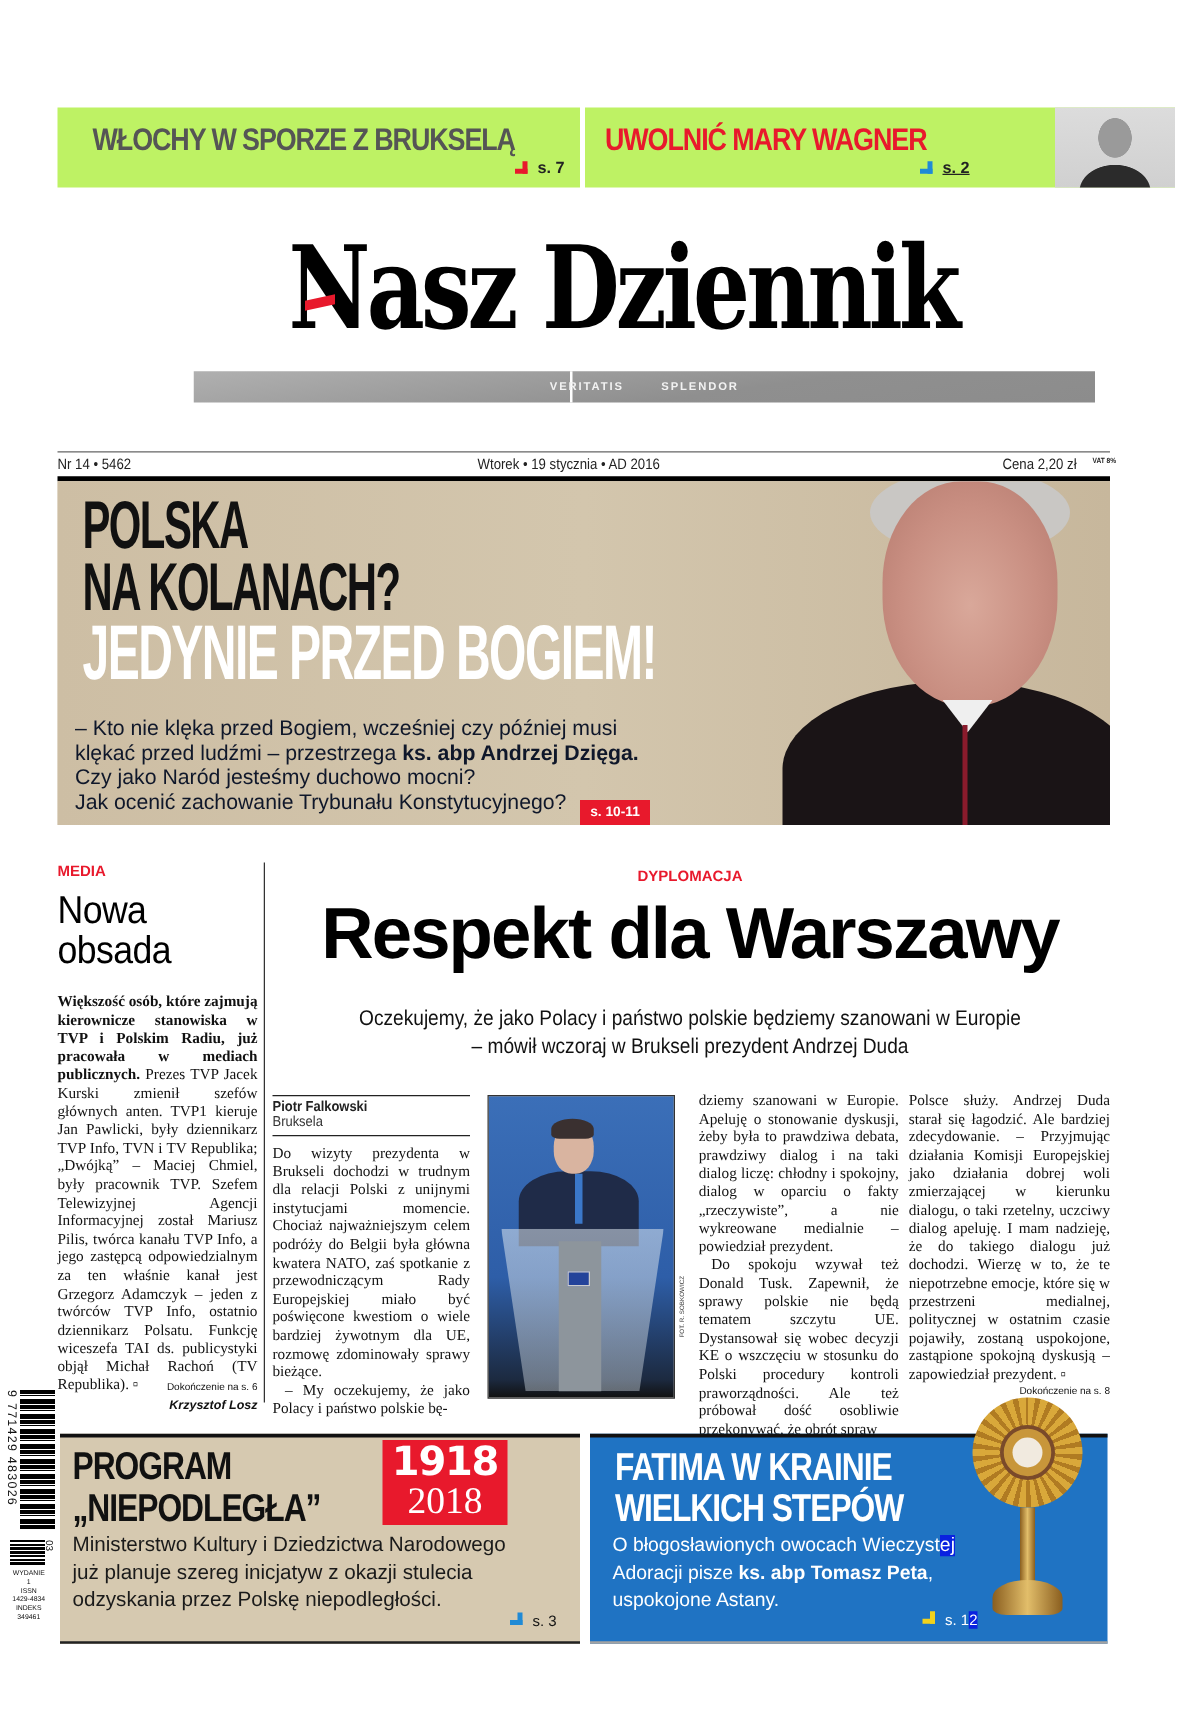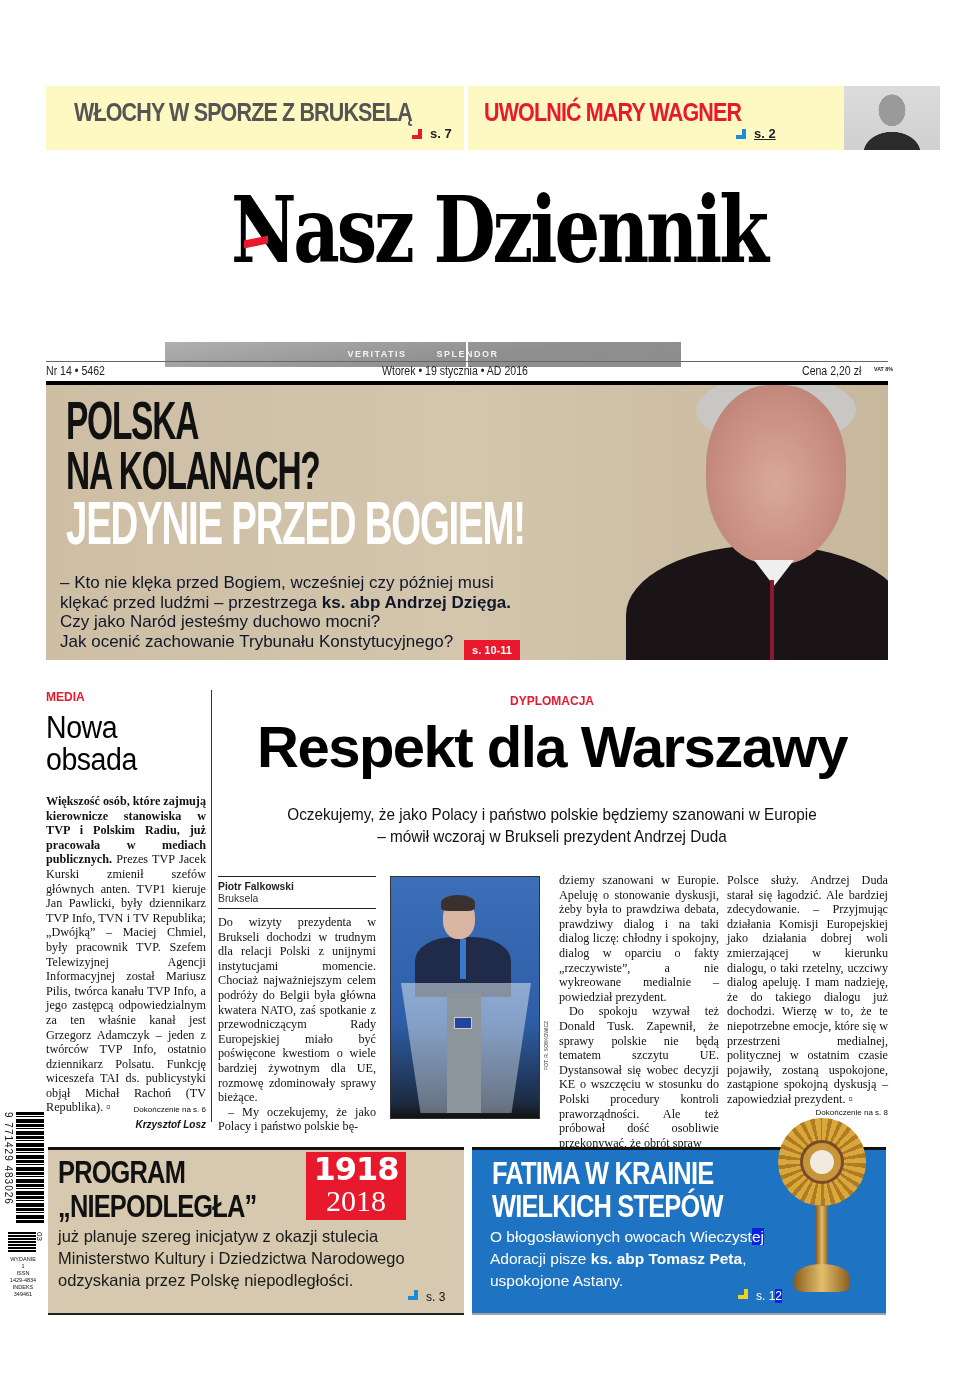--- a/index.html
+++ b/index.html
@@ -1,36 +1,36 @@
 <!DOCTYPE html>
 <html><head>
 <meta charset="utf-8">
 <style>
   * { box-sizing: border-box; margin: 0; padding: 0; }
   html, body { width: 960px; height: 1376px; background: #ffffff; overflow: hidden; }
   body { position: relative; font-family: "Liberation Sans", sans-serif; color: #111; }
 
   
-  .teaser { position: absolute; top: 86px; height: 64px; background: #fef9c3; }
+  .teaser { position: absolute; top: 86px; height: 64px; background: #bef264; }
   .teaser-left { left: 46px; width: 418px; }
   .teaser-right { left: 468px; width: 472px; }
   .teaser-title { position: absolute; top: 12px; font-family: "Liberation Sans", sans-serif; font-weight: bold; font-size: 25px; letter-spacing: -1px; transform: scaleX(0.86); transform-origin: left; white-space: nowrap; }
   .teaser-left .teaser-title { left: 28px; color: #555555; }
   .teaser-right .teaser-title { left: 16px; color: #e8192c; }
   .page-ref { position: absolute; top: 40px; font-weight: bold; font-size: 13px; color: #222; display: flex; align-items: center; gap: 8px; }
   .corner { width: 10px; height: 10px; position: relative; }
   .corner::before { content: ""; position: absolute; right: 0; bottom: 0; width: 4px; height: 10px; background: var(--c); }
   .corner::after { content: ""; position: absolute; right: 0; bottom: 0; width: 10px; height: 4px; background: var(--c); }
   .portrait-small { position: absolute; right: 0; top: 0; width: 96px; height: 64px; background: radial-gradient(ellipse 22px 26px at 50% 38%, #9a9a9a 60%, transparent 62%), radial-gradient(ellipse 40px 30px at 50% 105%, #2b2b2b 70%, transparent 72%), linear-gradient(#dcdcdc, #d0d0d0); }
 
   
   .masthead { position: absolute; left: 164px; top: 180px; width: 608px; height: 100px; text-align: center; }
   .masthead-title { font-family: "DejaVu Serif", serif; font-weight: bold; font-size: 92px; line-height: 100px; letter-spacing: -4px; transform: scaleX(0.78); transform-origin: center; white-space: nowrap; color: #000; }
   .flag-mark { position: absolute; left: 244px; top: 238px; width: 24px; height: 8px; background: #e8192c; transform: skewY(-12deg); }
-  .motto-bar { position: absolute; left: 165px; top: 297px; width: 516px; height: 25px; background: linear-gradient(172deg, #b0b0b0 0%, #8f8f8f 60%, #8c8c8c 100%); margin-top: 45px; }
+  .motto-bar { position: absolute; left: 155px; top: 297px; width: 721px; height: 25px; background: linear-gradient(172deg, #b0b0b0 0%, #8f8f8f 60%, #8c8c8c 100%); }
   .motto-text { position: absolute; left: 0; right: 0; top: 7px; text-align: center; color: #f2f2f2; font-weight: bold; font-size: 9px; letter-spacing: 1.5px; }
   .motto-divider { position: absolute; left: 301px; top: 0; width: 2px; height: 25px; background: #fff; }
 
   
   .dateline-rule-top { position: absolute; left: 46px; top: 361px; width: 842px; height: 1px; background: #666; }
   .dateline { position: absolute; left: 46px; top: 364px; width: 842px; height: 16px; font-size: 12px; color: #222; }
   .dateline span { position: absolute; top: 0; white-space: nowrap; transform: scaleX(0.88); transform-origin: left; }
   .dateline-rule-bottom { position: absolute; left: 46px; top: 381px; width: 842px; height: 4px; background: #000; }
 
   
@@ -245,22 +245,22 @@
 <div class="promo-box-left">
   <div class="promo-title-left">
     <div>PROGRAM</div>
     <div>„NIEPODLEGŁA”</div>
   </div>
   <div class="year-badge">
     <div class="year1">1918</div>
     <div class="year2">2018</div>
   </div>
   <div class="promo-body-left">
+    <div>Ministerstwo Kultury i Dziedzictwa Narodowego</div>
     <div>już planuje szereg inicjatyw z okazji stulecia</div>
-    <div>Ministerstwo Kultury i Dziedzictwa Narodowego</div>
     <div>odzyskania przez Polskę niepodległości.</div>
   </div>
   <div class="promo-ref" style="left:360px;top:140px;">
     <span class="corner" style="--c:#1f8ad6;"></span>
     <span>s. 3</span>
   </div>
 </div>
 
 <div class="promo-box-right">
   <div class="promo-title-right">

